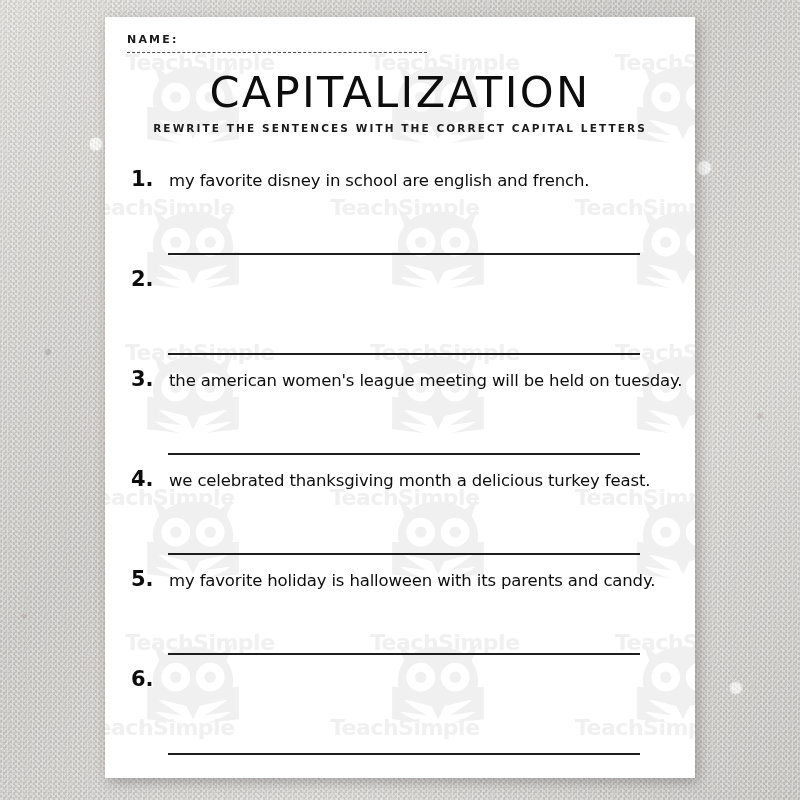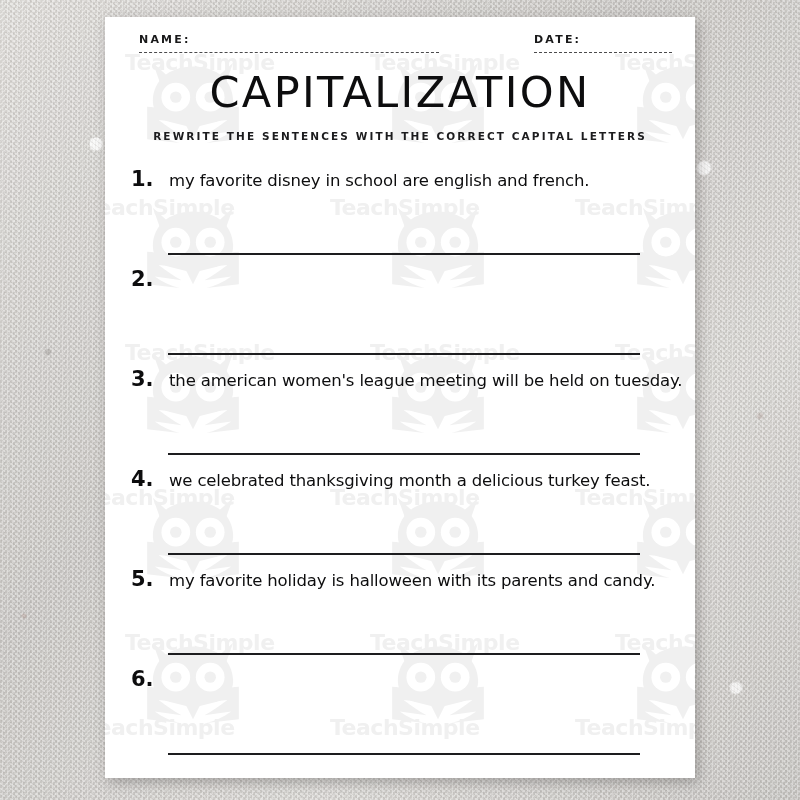--- a/index.html
+++ b/index.html
@@ -98,21 +98,21 @@
 
   
   .meta-row {
     position: absolute;
     top: 16px;
     left: 22px;
     right: 22px;
     height: 34px;
   }
   .meta-field { position: absolute; top: 0; }
-  .meta-field.name { left: 12px; width: 300px; }
+  .meta-field.name { left: 0; width: 300px; }
   .meta-field.date { left: 407px; width: 138px; }
   .meta-label {
     font-family: "DejaVu Sans", sans-serif;
     font-size: 11px;
     font-weight: 700;
     letter-spacing: 2.2px;
     color: #19191a;
     display: block;
     line-height: 14px;
   }
@@ -132,21 +132,21 @@
     text-align: center;
     font-family: "DejaVu Sans", sans-serif;
     font-size: 43px;
     font-weight: 400;
     letter-spacing: 2.4px;
     color: #0d0d0e;
     line-height: 50px;
   }
   .subtitle {
     position: absolute;
-    top: 113px;
+    top: 105px;
     left: 0;
     right: 0;
     text-align: center;
     font-family: "DejaVu Sans", sans-serif;
     font-size: 10.5px;
     font-weight: 600;
     letter-spacing: 2.1px;
     color: #1c1c1e;
   }
 
@@ -470,24 +470,20 @@
     <span class="wm-text" style="left:470px; top:698px;">TeachSimple</span>
   </div>
 
   <div class="content">
 
     <div class="meta-row">
       <div class="meta-field name">
         <span class="meta-label">NAME:</span>
         <div class="meta-rule"></div>
       </div>
-      <div class="meta-field date">
-        <span class="meta-label">DATE:</span>
-        <div class="meta-rule"></div>
-      </div>
     </div>
 
     <div class="title">CAPITALIZATION</div>
     <div class="subtitle">REWRITE THE SENTENCES WITH THE CORRECT CAPITAL LETTERS</div>
 
     <div class="questions">
 
       <div class="question">
         <div class="q-row">
           <span class="q-num">1.</span>

